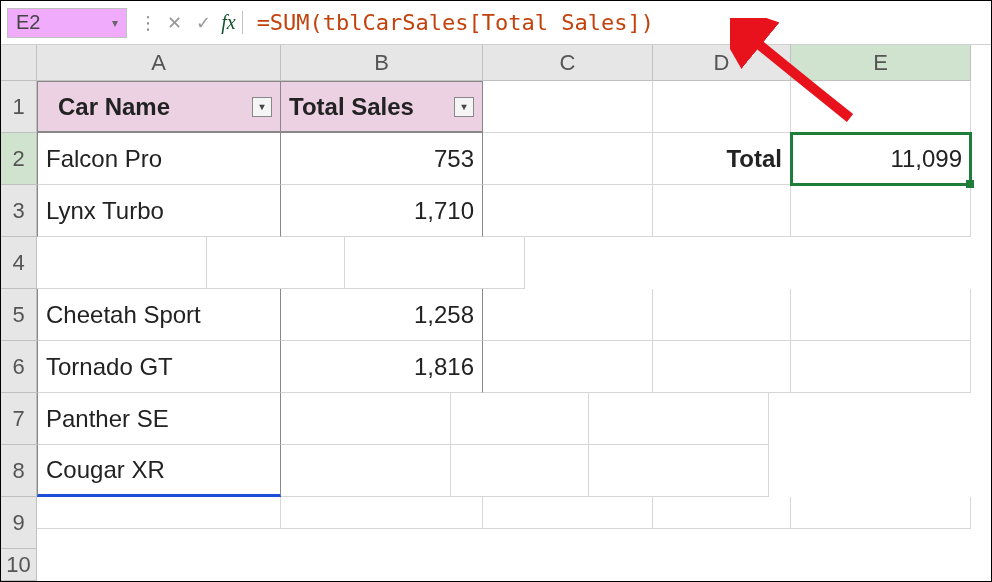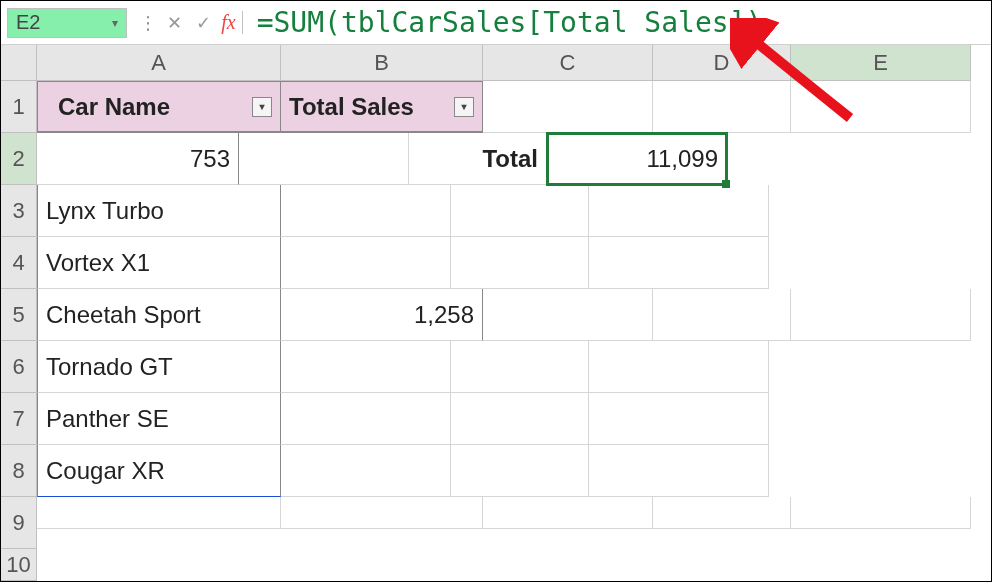--- a/index.html
+++ b/index.html
@@ -16,21 +16,21 @@
     align-items: center;
     height: 44px;
     border-bottom: 1px solid #d0d0d0;
     background: #fff;
     padding: 0 6px;
   }
   .name-box {
     width: 120px;
     height: 30px;
     border: 1px solid #c0c0c0;
-    background: #86efac;
+    background: #f0abfc;
     display: flex;
     align-items: center;
     padding: 0 8px;
     font-size: 20px;
     color: #444;
     justify-content: space-between;
   }
   .name-box-chevron {
     color: #666;
     font-size: 12px;
@@ -42,22 +42,22 @@
     padding: 0 8px 0 12px;
     color: #888;
     font-size: 18px;
   }
   .fb-btn { color: #999; cursor: default; padding: 0 4px; }
   .formula-input {
     flex: 1;
     height: 30px;
     border: none;
     font-family: "Consolas", monospace;
-    font-size: 28px;
-    color: #15803d;
+    font-size: 22px;
+    color: #c2410c;
     padding-left: 6px;
     display: flex;
     align-items: center;
     position: relative;
   }
   .arrow {
     position: absolute;
     top: 18px;
     left: 730px;
     z-index: 10;
@@ -169,21 +169,21 @@
     border-left: 8px solid transparent;
     border-bottom: 8px solid #2a5ca8;
   }
   .colA { width: 244px; }
   .colB { width: 202px; }
   .colC { width: 170px; }
   .colD { width: 138px; }
   .colE { width: 180px; }
   .top-row { display: flex; }
   .grid-body { display: flex; }
-  .fx-label { font-style: italic; font-family: "Times New Roman", serif; font-size: 20px; color: #ef4444; padding-right: 6px; border-right: 1px solid #c0c0c0;}
+  .fx-label { font-style: italic; font-family: "Times New Roman", serif; font-size: 20px; color: #14532d; padding-right: 6px; border-right: 1px solid #c0c0c0;}
 </style>
 </head>
 <body>
 
 <div class="formula-bar">
   <div class="name-box">
     <span>E2</span>
     <span class="name-box-chevron">▾</span>
   </div>
   <div class="fb-divider">
@@ -241,62 +241,64 @@
           <div class="cell colB table-header-cell">
             <span>Total Sales</span>
             <span class="filter-btn">▾</span>
           </div>
           <div class="cell colC"></div>
           <div class="cell colD"></div>
           <div class="cell colE"></div>
         </div>
 
         <div class="row">
+          <div class="cell colA table-body-cell first">Falcon Pro</div>
           <div class="cell colB table-body-cell num">753</div>
           <div class="cell colC"></div>
           <div class="cell colD bold right">Total</div>
           <div class="cell colE right selected-cell">
             <span>11,099</span>
             <div class="sel-handle"></div>
           </div>
         </div>
 
         <div class="row">
           <div class="cell colA table-body-cell first">Lynx Turbo</div>
-          <div class="cell colC"></div>
-          <div class="cell colD"></div>
-          <div class="cell colE"></div>
-        </div>
-        <div class="row">
-          <div class="cell colA table-body-cell first">Vortex X1</div>
+          <div class="cell colB table-body-cell num">1,710</div>
+          <div class="cell colC"></div>
+          <div class="cell colD"></div>
+          <div class="cell colE"></div>
+        </div>
+        <div class="row">
           <div class="cell colC"></div>
           <div class="cell colD"></div>
           <div class="cell colE"></div>
         </div>
         <div class="row">
           <div class="cell colA table-body-cell first">Cheetah Sport</div>
           <div class="cell colB table-body-cell num">1,258</div>
           <div class="cell colC"></div>
           <div class="cell colD"></div>
           <div class="cell colE"></div>
         </div>
         <div class="row">
           <div class="cell colA table-body-cell first">Tornado GT</div>
+          <div class="cell colB table-body-cell num">1,816</div>
           <div class="cell colC"></div>
           <div class="cell colD"></div>
           <div class="cell colE"></div>
         </div>
         <div class="row">
           <div class="cell colA table-body-cell first">Panther SE</div>
           <div class="cell colC"></div>
           <div class="cell colD"></div>
           <div class="cell colE"></div>
         </div>
         <div class="row">
-          <div class="cell colA table-body-cell first" style="border-bottom:1px solid #1d4ed8">Cougar XR</div>
+          <div class="cell colA table-body-cell first" style="border-bottom:3px solid #1d4ed8">Cougar XR</div>
           <div class="cell colC"></div>
           <div class="cell colD"></div>
           <div class="cell colE"></div>
         </div>
         <div class="row" style="height:32px">
           <div class="cell colA"></div>
           <div class="cell colB"></div>
           <div class="cell colC"></div>
           <div class="cell colD"></div>
           <div class="cell colE"></div>

